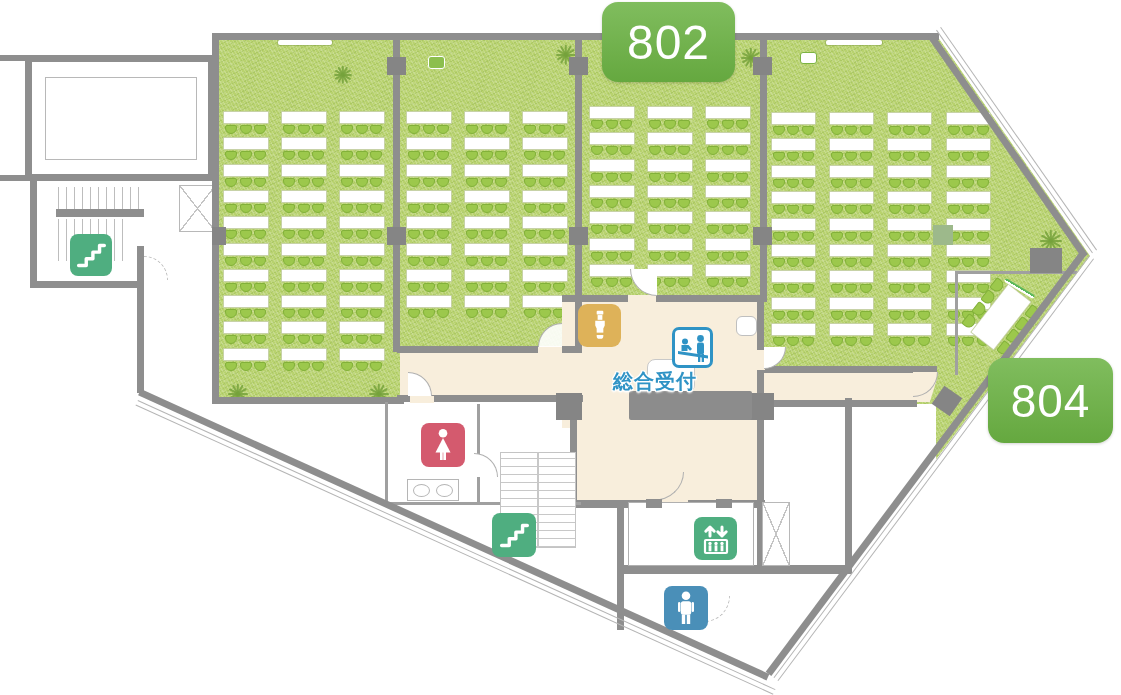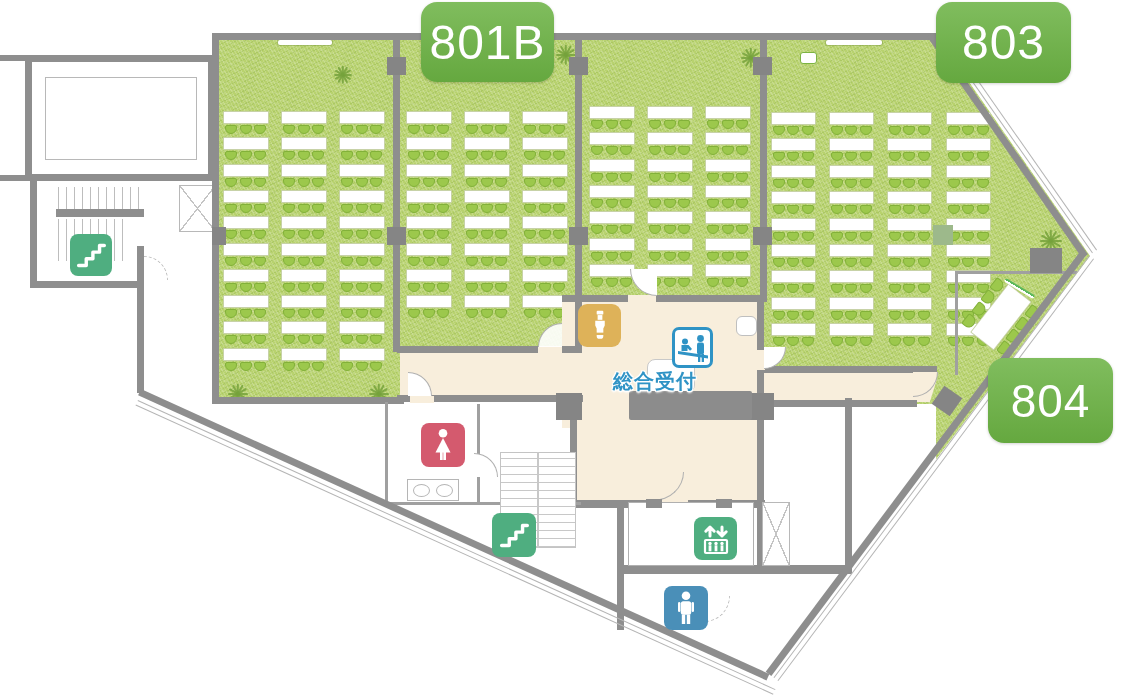--- a/index.html
+++ b/index.html
@@ -722,17 +722,16 @@
   </div>
   <div class="icon" style="left:578px;top:304px;width:43px;height:43px;background:#deb259;border-radius:9px;">
     <svg width="38" height="38" viewBox="0 0 40 40" fill="#fff">
       <rect x="16.5" y="4" width="7" height="4" rx="1"></rect>
       <rect x="17.5" y="8.5" width="5" height="5"></rect>
       <path d="M15 14.5 h10 v5 l-1.5 3 v8 a3 3 0 0 1 -3 3 h-1 a3 3 0 0 1 -3 -3 v-8 l-1.5 -3 z"></path>
       <rect x="15" y="27" width="10" height="2.5" fill="#deb259"></rect>
     </svg>
   </div>
 
-  <div class="room-label" style="left:421px;top:2px;width:133px;height:80px;font-size:48px;">801B</div>
-  <div class="room-label" style="left:936px;top:2px;width:135px;height:81px;font-size:48px;">803</div>
+  <div class="room-label" style="left:602px;top:2px;width:133px;height:80px;font-size:48px;">802</div>
   <div class="room-label" style="left:988px;top:358px;width:125px;height:85px;font-size:46px;">804</div>
 
 </div>
 
 </body></html>

